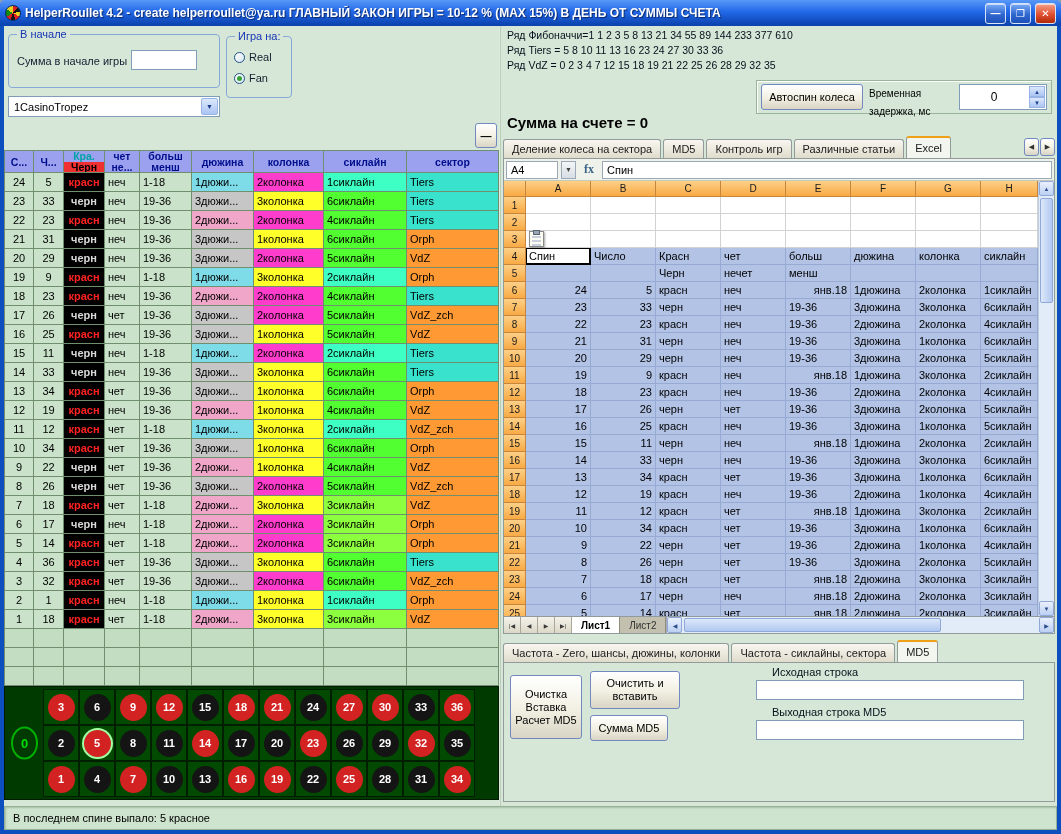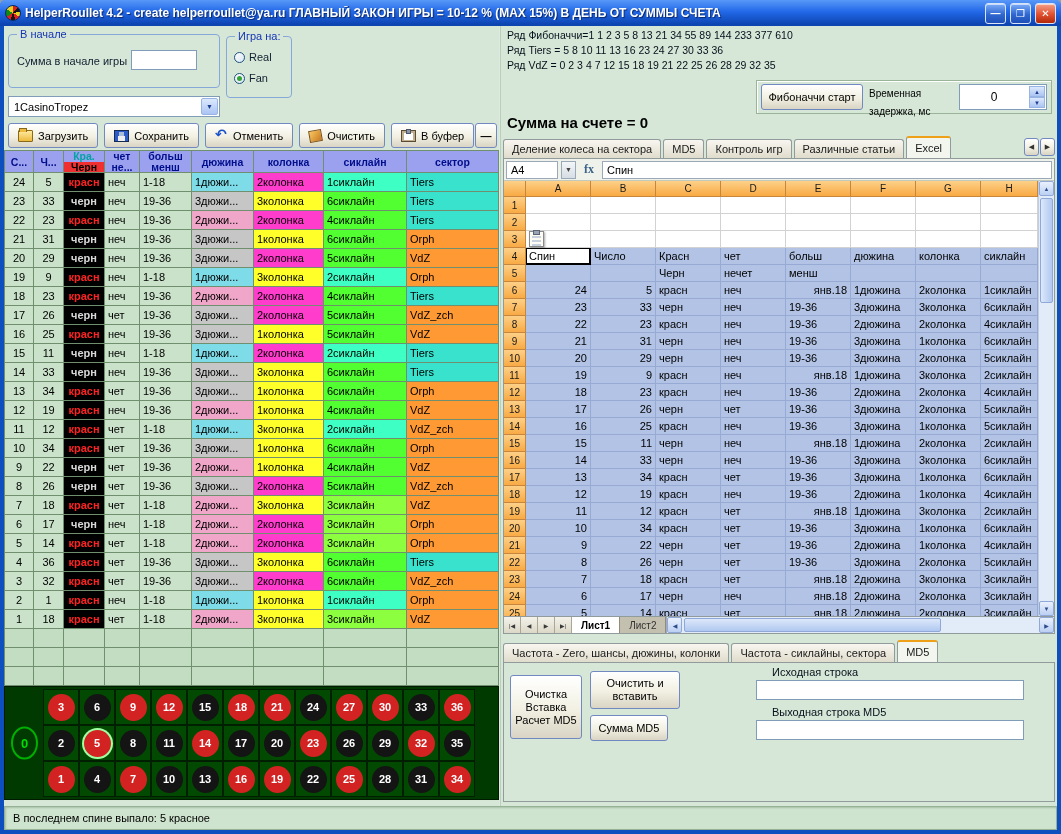--- a/index.html
+++ b/index.html
@@ -170,42 +170,20 @@
         </div>
         <div class="radio r1">
           <span class="rdot on"></span>
           <span>Fan</span>
         </div>
       </div>
       <div class="combo">
         <span>1CasinoTropez</span>
         <span class="combo-arrow"></span>
       </div>
-      <div class="toolbar">
-          <div class="xpbtn tbtn">
-            <span class="ico folder-open-icon"></span>
-            <span>Загрузить</span>
-          </div>
-          <div class="xpbtn tbtn">
-            <span class="ico save-disk-icon"></span>
-            <span>Сохранить</span>
-          </div>
-          <div class="xpbtn tbtn">
-            <span class="ico undo-icon"></span>
-            <span>Отменить</span>
-          </div>
-          <div class="xpbtn tbtn">
-            <span class="ico clean-icon"></span>
-            <span>Очистить</span>
-          </div>
-          <div class="xpbtn tbtn">
-            <span class="ico clipboard-icon"></span>
-            <span>В буфер</span>
-          </div>
-        </div>
       <div class="xpbtn minbtn">—</div>
 
       <div class="spin-table">
           <div class="srow shead">
             <div class="scell hcell" style="width: 29px;">С...</div>
             <div class="scell hcell" style="width: 30px;">Ч...</div>
             <div class="scell hcell" style="width: 41px;">
               <div class="hl1 h-kra">Кра.</div>
               <div class="hl2 h-cher">Черн</div>
             </div>
@@ -645,21 +623,21 @@
     <div class="vdiv"></div>
 
     <div class="right">
       <div class="series series-l">
         <div>Ряд Фибоначчи=1 1 2 3 5 8 13 21 34 55 89 144 233 377 610</div>
         <div>Ряд Tiers = 5 8 10 11 13 16 23 24 27 30 33 36</div>
         <div>Ряд VdZ = 0 2 3 4 7 12 15 18 19 21 22 25 26 28 29 32 35</div>
       </div>
 
       <div class="autospin">
-        <div class="xpbtn autospin-btn">Фибоначчи старт</div>
+        <div class="xpbtn autospin-btn">Автоспин колеса</div>
         <div class="delay-label">Временная задержка, мс</div>
         <div class="spinner">
           <span class="spin-val">0</span>
           <span class="spin-arrows">
             <span class="sa up"></span>
             <span class="sa dn"></span>
           </span>
         </div>
       </div>
 

